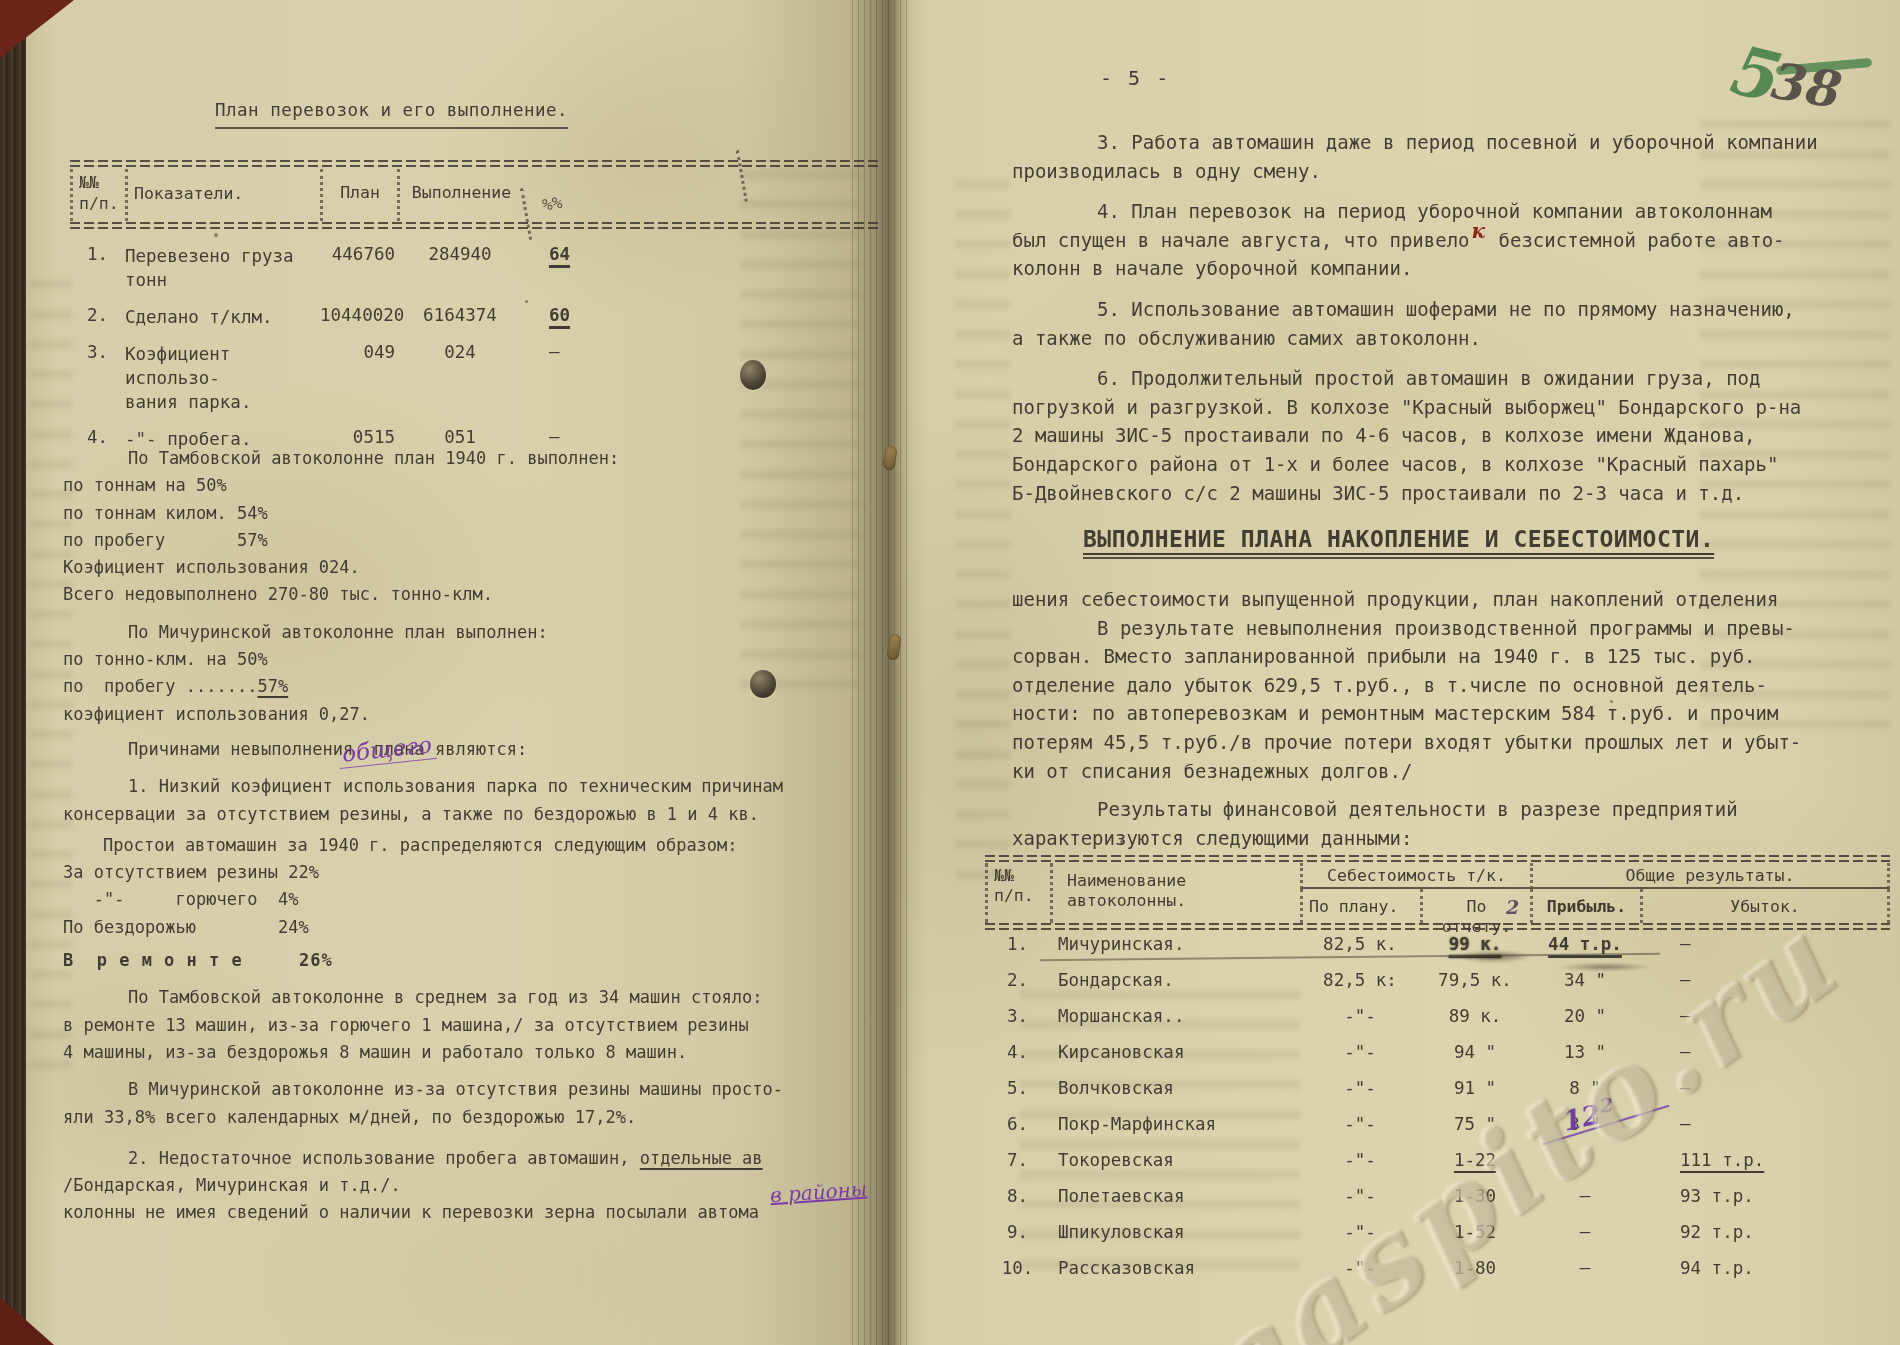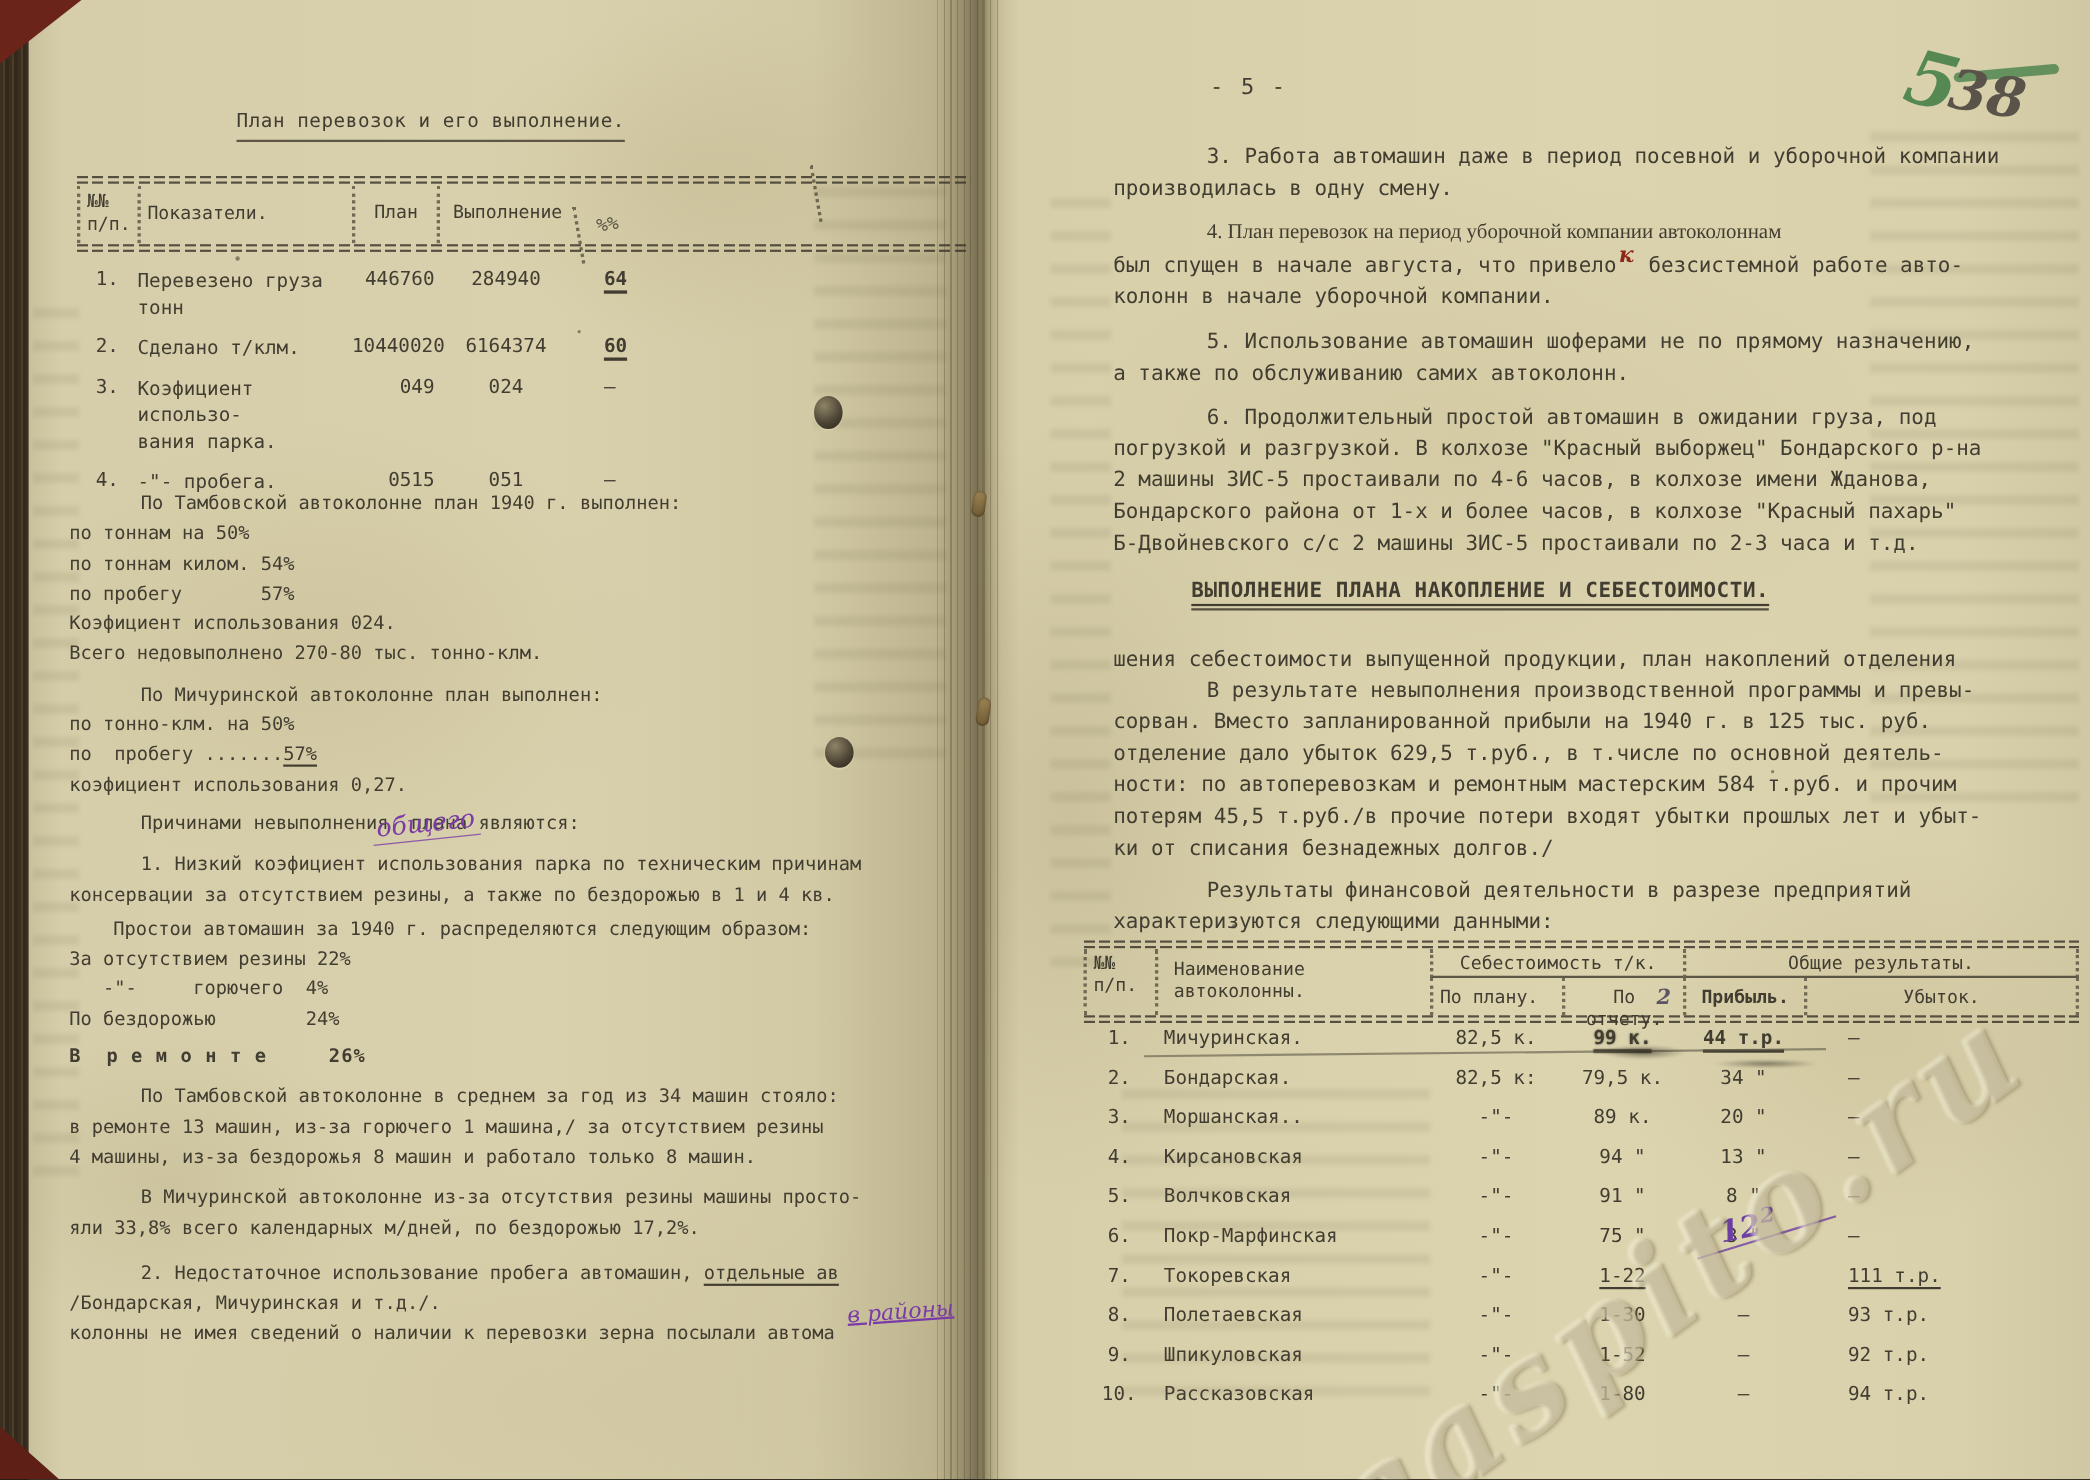--- a/index.html
+++ b/index.html
@@ -40,21 +40,21 @@
   .line{white-space:pre;}
   .u{text-decoration:underline;text-decoration-thickness:2px;text-underline-offset:4px;}
   .strong{font-weight:700;letter-spacing:1px;}
   #lp-title{position:absolute;left:215px;top:100px;font-size:17.5px;letter-spacing:.5px;
      border-bottom:2.5px solid rgba(62,57,45,.8);padding-bottom:7px;}
   #left-lines{position:absolute;left:63px;top:421px;width:740px;font-size:17px;}
   #left-lines .line{line-height:27.3px;}
   #rp-pageno{position:absolute;left:1100px;top:66px;font-size:20px;letter-spacing:2px;}
   #right-lines{position:absolute;left:1012px;top:128px;width:880px;font-size:19px;}
   #right-lines .line,#right-lines2 .line{line-height:28.6px;}
-  #rp-heading{position:absolute;left:1083px;top:526px;font-size:19px;font-weight:700;letter-spacing:.5px;
+  #rp-heading{position:absolute;left:1083px;top:526px;font-size:23px;font-weight:700;letter-spacing:.5px;
      border-bottom:2px solid rgba(62,57,45,.85);padding-bottom:5px;text-decoration:underline;text-underline-offset:6px;text-decoration-thickness:1.5px;}
   #right-lines2{position:absolute;left:1012px;top:585px;width:880px;font-size:19px;}
   .insk{color:#8d2718;font-weight:700;position:relative;top:-9px;margin:0 2px;
      font-family:"DejaVu Serif",serif;font-style:italic;font-size:20px;}
 
   
   .trule{background-image:
       repeating-linear-gradient(90deg,rgba(62,57,45,.85) 0 10px,transparent 10px 14px),
       repeating-linear-gradient(90deg,rgba(62,57,45,.85) 0 10px,transparent 10px 14px);
     background-size:100% 2.4px,100% 2.4px;background-position:0 0,0 5px;background-repeat:no-repeat,no-repeat;height:8px;}
@@ -209,21 +209,21 @@
       <div class="line"><span>яли 33,8% всего календарных м/дней, по бездорожью 17,2%.</span></div>
       <div class="line" style="padding-left: 65px; margin-top: 14px;"><span>2. Недостаточное использование пробега автомашин, </span><span class="u">отдельные ав</span></div>
       <div class="line"><span>/Бондарская, Мичуринская и т.д./.</span></div>
       <div class="line"><span>колонны не имея сведений о наличии к перевозки зерна посылали автома</span></div>
     </div>
 
   <div id="rp-pageno">- 5 -</div>
   <div id="right-lines">
       <div class="line" style="padding-left: 85px;"><span>3. Работа автомашин даже в период посевной и уборочной компании</span></div>
       <div class="line"><span>производилась в одну смену.</span></div>
-      <div class="line" style="padding-left: 85px; margin-top: 12px; font-family: Liberation Serif, serif;"><span>4. План перевозок на период уборочной компании автоколоннам</span></div>
+      <div class="line" style="padding-left: 85px; margin-top: 12px;"><span>4. План перевозок на период уборочной компании автоколоннам</span></div>
       <div class="line"><span>был спущен в начале августа, что привело</span><span class="insk">к</span><span> безсистемной работе авто-</span></div>
       <div class="line"><span>колонн в начале уборочной компании.</span></div>
       <div class="line" style="padding-left: 85px; margin-top: 12px;"><span>5. Использование автомашин шоферами не по прямому назначению,</span></div>
       <div class="line"><span>а также по обслуживанию самих автоколонн.</span></div>
       <div class="line" style="padding-left: 85px; margin-top: 12px;"><span>6. Продолжительный простой автомашин в ожидании груза, под</span></div>
       <div class="line"><span>погрузкой и разгрузкой. В колхозе "Красный выборжец" Бондарского р-на</span></div>
       <div class="line"><span>2 машины ЗИС-5 простаивали по 4-6 часов, в колхозе имени Жданова,</span></div>
       <div class="line"><span>Бондарского района от 1-х и более часов, в колхозе "Красный пахарь"</span></div>
       <div class="line"><span>Б-Двойневского с/с 2 машины ЗИС-5 простаивали по 2-3 часа и т.д.</span></div>
     </div>

